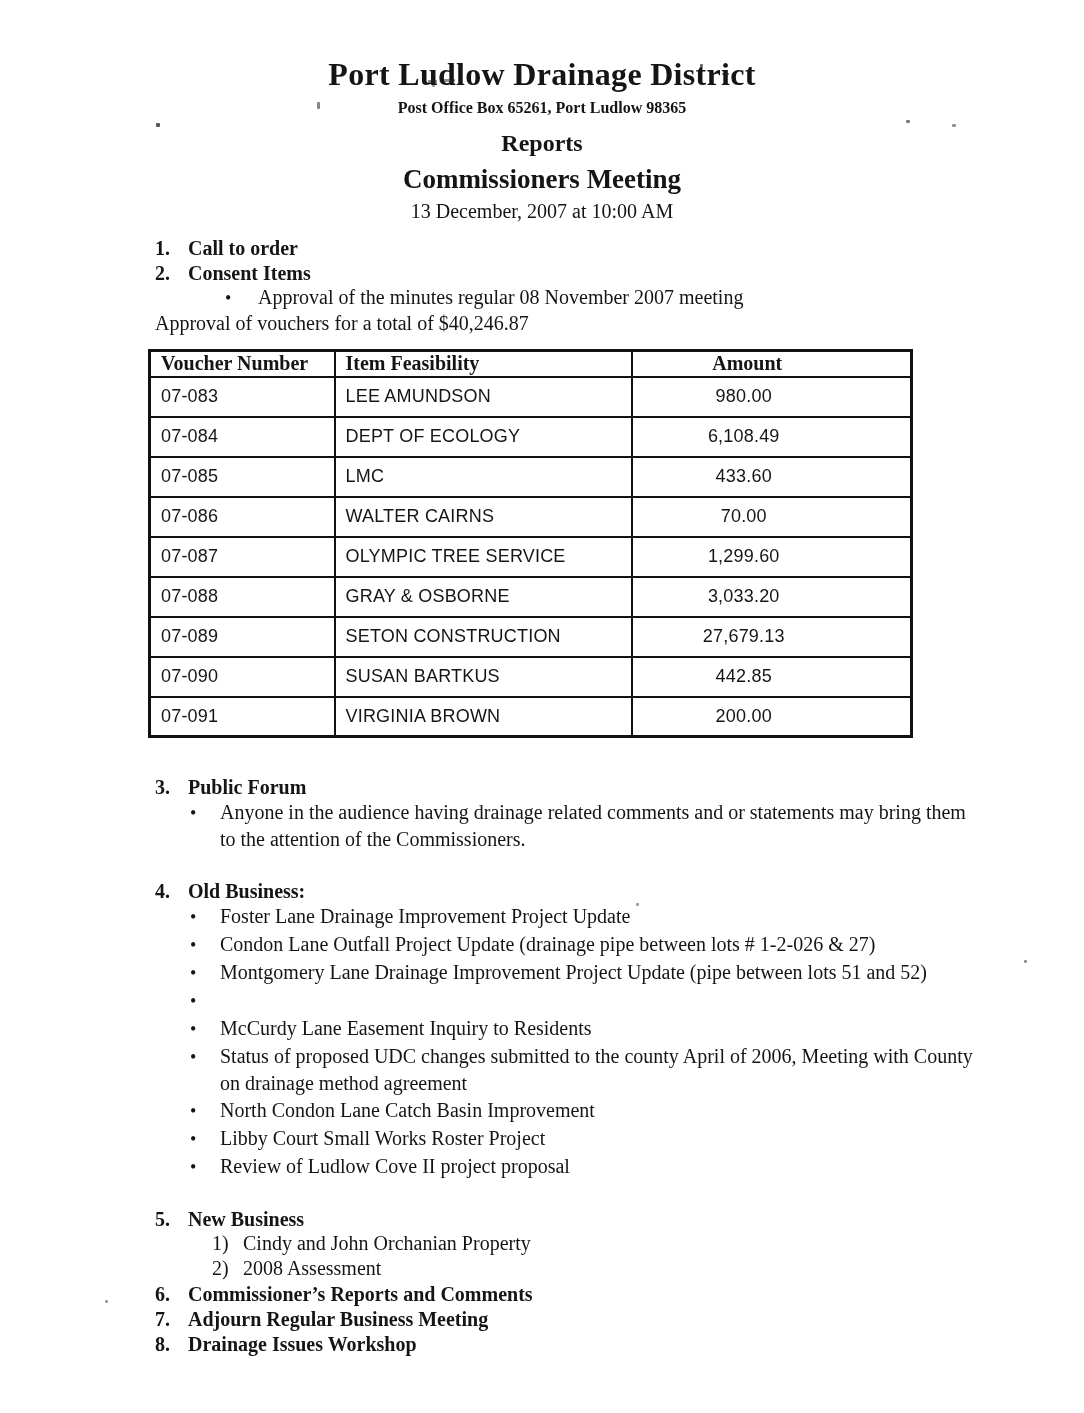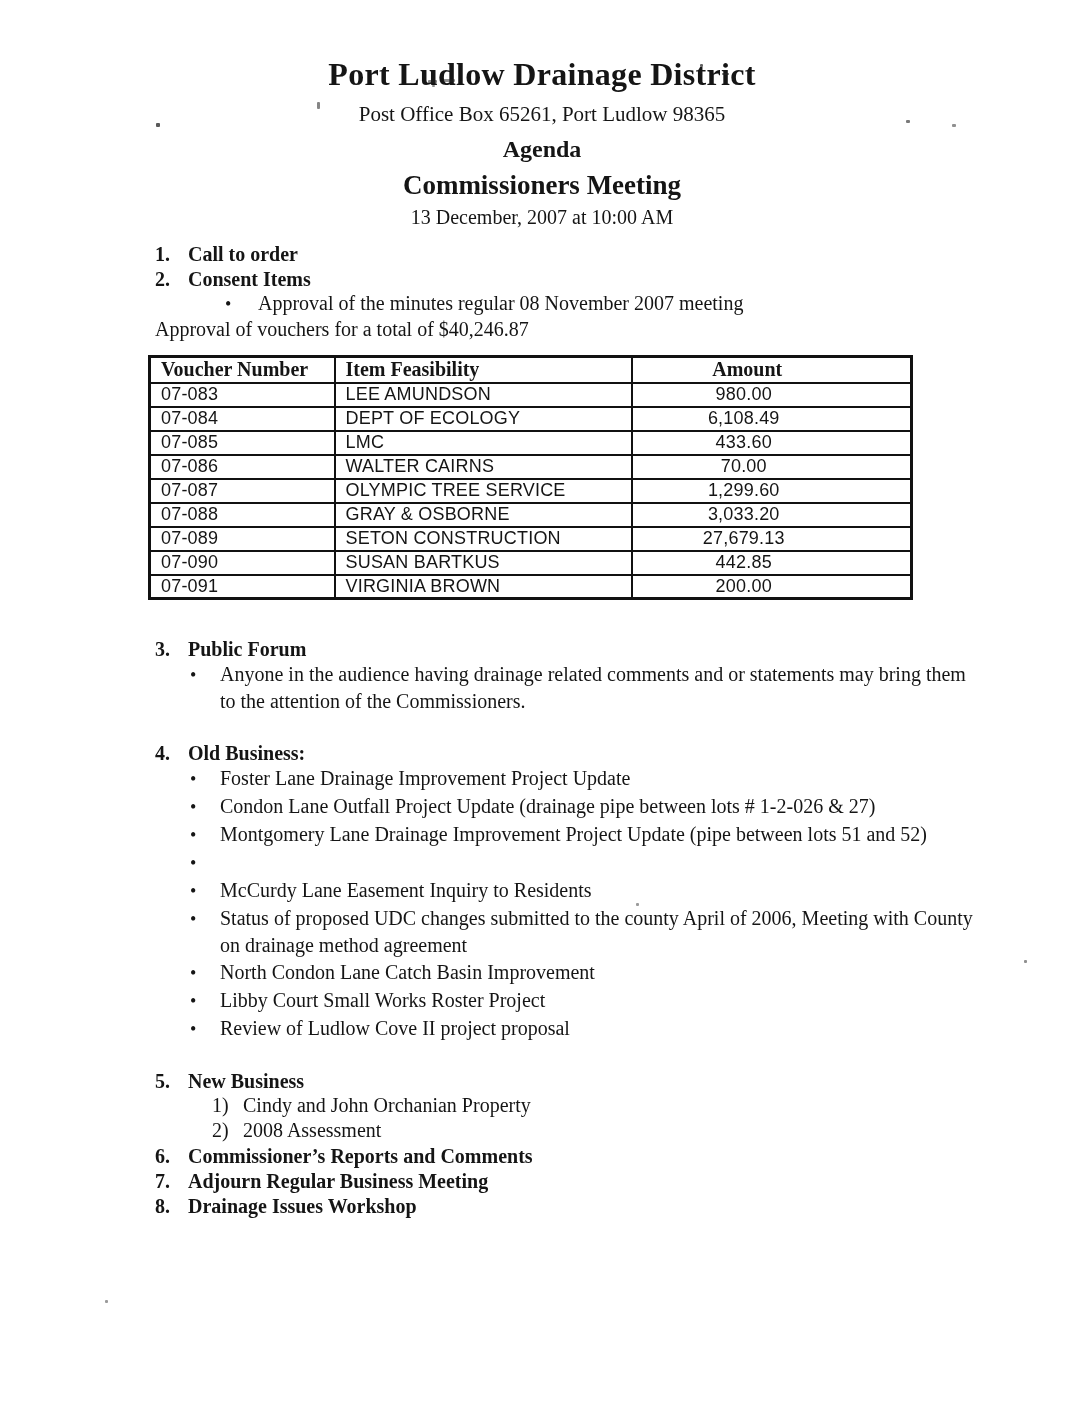--- a/index.html
+++ b/index.html
@@ -10,21 +10,21 @@
     color: #151515;
     font-family: "Liberation Serif", serif;
     position: relative;
     overflow: hidden;
   }
   .page { position: absolute; inset: 0; }
 
   
   .doc-header { text-align: center; padding-top: 57px; }
   .doc-title { font-size: 32px; font-weight: bold; letter-spacing: 0.3px; line-height: 34px; }
-  .doc-pobox { font-size: 21px; font-weight: normal; margin-top: 12px; line-height: 22px; }
+  .doc-pobox { font-size: 16px; font-weight: bold; margin-top: 6px; line-height: 22px; }
   .doc-agenda { font-size: 24px; font-weight: bold; margin-top: 11px; line-height: 26px; }
   .doc-meeting { font-size: 27px; font-weight: bold; margin-top: 9px; line-height: 29px; }
   .doc-date { font-size: 20px; margin-top: 6px; line-height: 23px; }
 
   
   .doc-body { padding-left: 155px; padding-right: 40px; margin-top: 13px; font-size: 20px; }
   .num-item { display: flex; line-height: 24px; margin-top: 1px; }
   .num-item .n { width: 33px; flex: 0 0 33px; font-weight: bold; }
   .num-item .t { font-weight: bold; }
 
@@ -42,21 +42,21 @@
     border-collapse: collapse;
     margin-left: -7px;
     margin-top: 14px;
     width: 762px;
     table-layout: fixed;
     border-radius: 14px;
   }
   .voucher-table th, .voucher-table td {
     border: 2px solid #111;
     padding: 0 0 0 10px;
-    height: 24px;
+    height: 40px;
     overflow: hidden;
     white-space: nowrap;
   }
   .voucher-table { border: 3px solid #111; }
   .voucher-table th {
     font-family: "Liberation Serif", serif;
     font-weight: bold; font-size: 20px; text-align: left; height: 26px;
   }
   .voucher-table td {
     font-family: "Liberation Sans", sans-serif;
@@ -95,21 +95,21 @@
   <div class="speck" style="left:906px;top:120px;width:4px;height:3px;opacity:.6"></div>
   <div class="speck" style="left:952px;top:124px;width:4px;height:3px;opacity:.5"></div>
   <div class="speck" style="left:432px;top:85px;width:3px;height:2px;opacity:.5"></div>
   <div class="speck" style="left:1024px;top:960px;width:3px;height:3px;opacity:.5"></div>
   <div class="speck" style="left:636px;top:903px;width:3px;height:3px;opacity:.45"></div>
   <div class="speck" style="left:105px;top:1300px;width:3px;height:3px;opacity:.45"></div>
 
   <div class="doc-header">
     <div class="doc-title">Port Ludlow Drainage District</div>
     <div class="doc-pobox">Post Office Box 65261, Port Ludlow 98365</div>
-    <div class="doc-agenda">Agenda</div>
+    <div class="doc-agenda">Reports</div>
     <div class="doc-meeting">Commissioners Meeting</div>
     <div class="doc-date">13 December, 2007 at 10:00 AM</div>
   </div>
 
   <div class="doc-body">
 
     <div class="num-item">
       <span class="n">1.</span>
       <span class="t">Call to order</span>
     </div>

